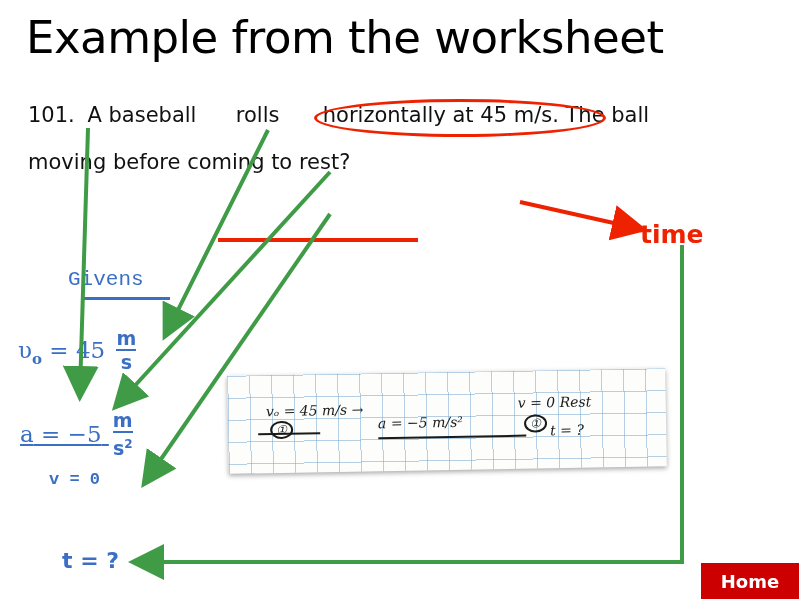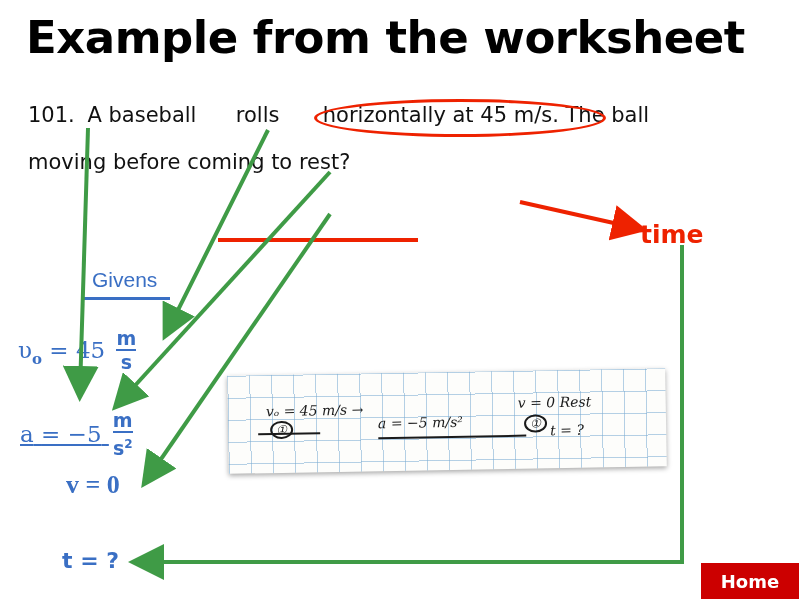--- a/index.html
+++ b/index.html
@@ -23,21 +23,21 @@
 
   
   .title {
     position: absolute;
     left: 26px;
     top: 12px;
     font-size: 45px;
     line-height: 52px;
     color: #000000;
     font-family: "DejaVu Sans", sans-serif;
-    font-weight: 700;
+    font-weight: 400;
     letter-spacing: -0.5px;
     white-space: nowrap;
   }
 
   
   .problem {
     position: absolute;
     left: 28px;
     top: 92px;
     width: 740px;
@@ -76,25 +76,25 @@
     top: 220px;
     font-size: 25px;
     font-weight: bold;
     color: #ee2200;
     font-family: "DejaVu Sans", sans-serif;
   }
 
   
   .givens-head {
     position: absolute;
-    left: 92px;
+    left: 68px;
     top: 268px;
     font-size: 21px;
     color: #3a6fc4;
-    font-family: Liberation Sans, sans-serif;
+    font-family: Liberation Mono, monospace;
   }
   .givens-underline {
     position: absolute;
     left: 82px;
     top: 297px;
     width: 88px;
     height: 3px;
     background: #3a6fc4;
   }
 
@@ -121,21 +121,21 @@
     margin-left: 4px;
     position: relative;
     top: -2px;
   }
   .frac .den { border-top: 2px solid #3a6fc4; padding-top: 1px; display:block; }
   .frac .num2 { display:block; padding-bottom: 1px; }
   .sq { font-size: 12px; vertical-align: super; }
 
   .m-v0 { left: 18px; top: 330px; }
   .m-a  { left: 20px; top: 412px; text-decoration: underline; }
-  .m-v  { left: 66px; top: 470px; font-weight: bold; font-family:Liberation Serif, serif; font-size:26px;}
+  .m-v  { left: 49px; top: 470px; font-weight: bold; font-family:Liberation Mono, monospace; font-size:17px;}
   .m-x0 { left: 28px; top: 505px; font-weight: bold; font-family:"DejaVu Sans",sans-serif; font-size:22px;}
   .m-t  { left: 62px; top: 548px; font-weight: bold; font-family:"DejaVu Sans",sans-serif; font-size:22px;}
 
   
   .paper {
     position: absolute;
     left: 228px;
     top: 372px;
     width: 438px;
     height: 98px;

